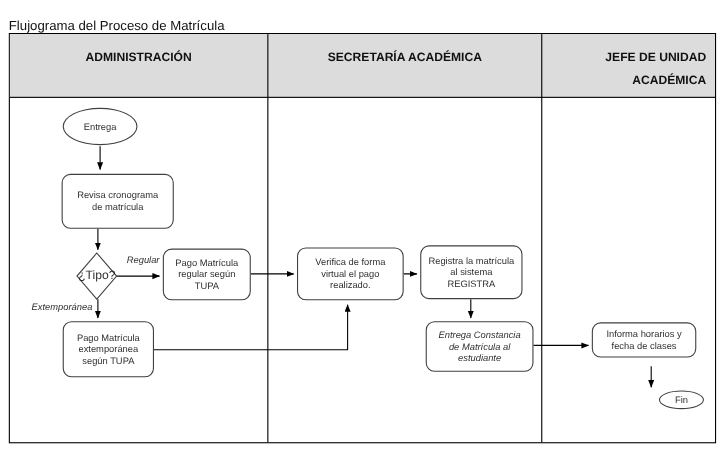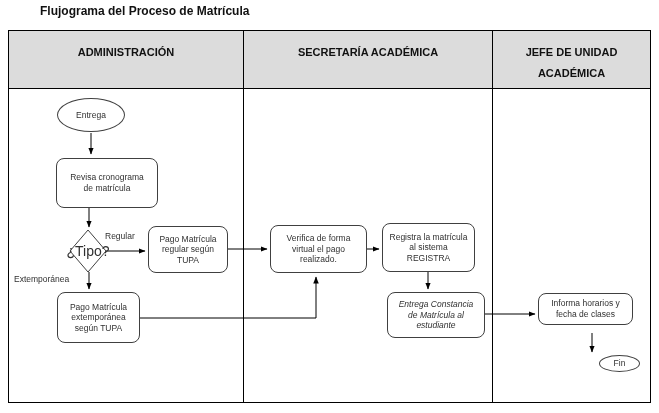--- a/index.html
+++ b/index.html
@@ -11,22 +11,22 @@
   }
   html,body{margin:0;padding:0;background:#fff;}
   .page{
     position:relative;
     width:659px;height:413px;
     background:#fff;
     font-family:"Liberation Sans","DejaVu Sans",sans-serif;
     overflow:hidden;
   }
   .title{
-    position:absolute;left:8px;top:4px;
-    font-size:12px;font-weight:bold;color:#111;margin-left:32px;
+    position:absolute;left:8px;top:16px;
+    font-size:12px;font-weight:normal;color:#111;
   }
   .table{
     position:absolute;left:8px;top:30px;
     width:643px;height:373px;
     box-sizing:border-box;
     border:1.5px solid var(--table-border);
     background:#fff;
     z-index:1;
   }
   .header-row{
@@ -43,45 +43,46 @@
   .header-cell{
     position:absolute;top:0;height:57px;
     box-sizing:border-box;
     padding-top:11px;
     text-align:center;
     font-size:11px;font-weight:bold;color:#111;
     line-height:1.9;
   }
   .header-cell.h1{left:0;width:234px;}
   .header-cell.h2{left:235px;width:248px;}
-  .header-cell.h3{left:484px;width:157px;padding-left:8px;padding-right:8px;}
+  .header-cell.h3{left:484px;width:157px;padding-left:8px;padding-right:8px;text-align:right;}
   svg.overlay{
     position:absolute;left:0;top:0;z-index:2;pointer-events:none;
   }
   .node{
     position:absolute;box-sizing:border-box;
     background:#fff;
     border:1px solid var(--node-border);
     border-radius:8px;
     display:flex;align-items:center;justify-content:center;
     text-align:center;
     font-size:8.5px;line-height:1.25;color:var(--node-text);
     white-space:pre-line;
     z-index:3;padding:2px;
   }
   .node.ellipse{border-radius:50%;}
   .diamond-label{
     position:absolute;z-index:3;
     display:flex;align-items:center;justify-content:center;
-    font-size:14px;color:var(--node-text);
+    font-size:11px;color:var(--node-text);
   }
   .edge-label{
     position:absolute;z-index:3;
     font-size:8.5px;color:var(--node-text);
-    text-align:left;
+    text-align:right;
+    font-style:italic;
   }
 </style>
 </head>
 <body>
 
 <div class="page">
 
   <div class="title">Flujograma del Proceso de Matrícula</div>
 
   <div class="table">

